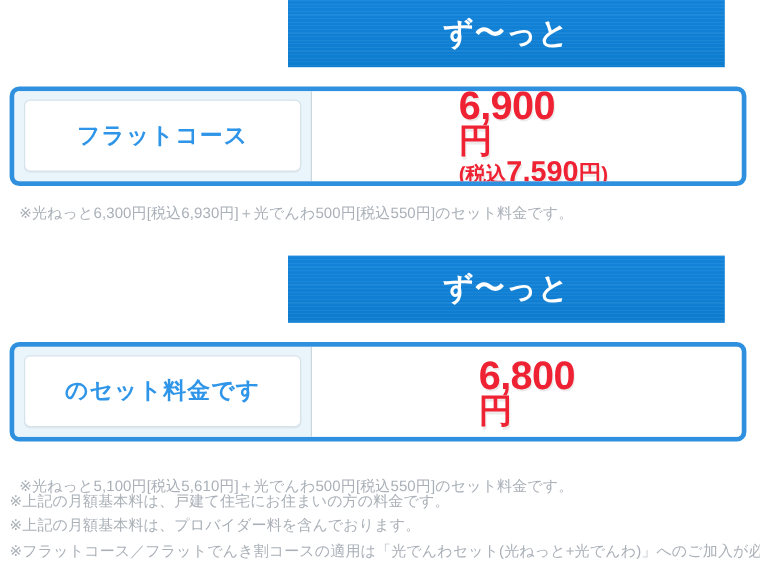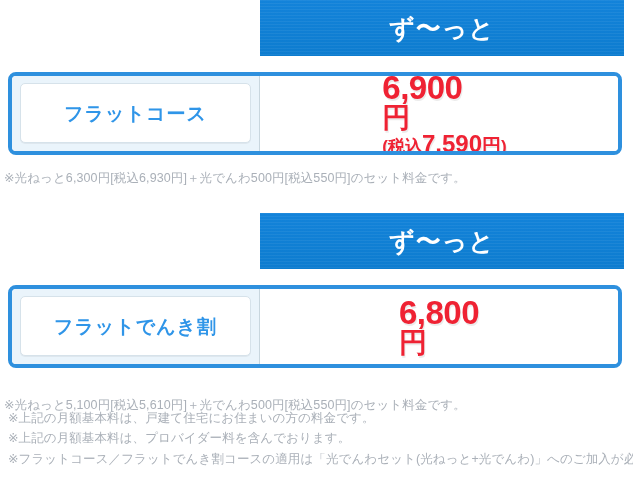--- a/index.html
+++ b/index.html
@@ -27,21 +27,21 @@
     position: absolute;
     left: 0;
     width: 633px;
   }
   #plan-block-0 { top: 0px; }
   #plan-block-1 { top: 213px; }
 
   
   .banner {
     position: absolute;
-    left: 260px;
+    left: 240px;
     top: 0;
     width: 364px;
     height: 56px;
     background:
       repeating-linear-gradient(
         180deg,
         rgba(255,255,255,0.055) 0px,
         rgba(255,255,255,0.055) 1px,
         rgba(0,0,0,0.0) 1px,
         rgba(0,0,0,0.0) 3px
@@ -150,21 +150,21 @@
     font-weight: bold;
   }
   .price-tax-unit {
     font-size: 19px;
     font-weight: bold;
   }
 
   
   .note {
     position: absolute;
-    left: 4px;
+    left: 16px;
     color: #aab0b8;
     font-size: 12.5px;
     line-height: 1.1;
     white-space: nowrap;
     letter-spacing: 0.1px;
   }
   #plan-note-0 { top: 172px; }
   #plan-note-1 { top: 172px; margin-top: 14px; }
 
   .footnotes {
@@ -212,21 +212,21 @@
 
   <section class="plan-block" id="plan-block-1">
 
     <div class="banner">
       <div class="banner-label">ず〜っと</div>
     </div>
 
     <div class="card">
       <div class="card-left">
         <div class="course-pill">
-          <span class="course-name">フラットでんき割</span>
+          <span class="course-name">のセット料金です</span>
         </div>
       </div>
       <div class="card-right">
         <div class="price-line">
           <span class="price-main">6,800</span>
           <span class="price-main-unit">円</span>
         </div>
       </div>
     </div>
 

